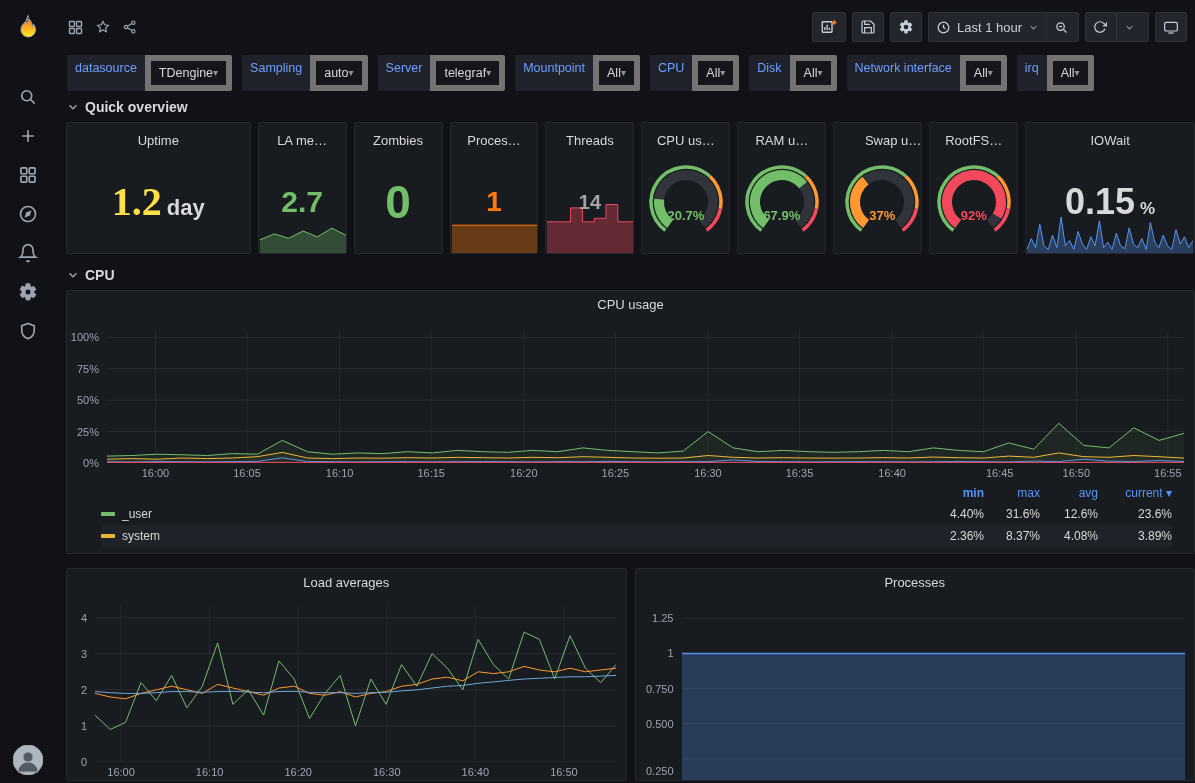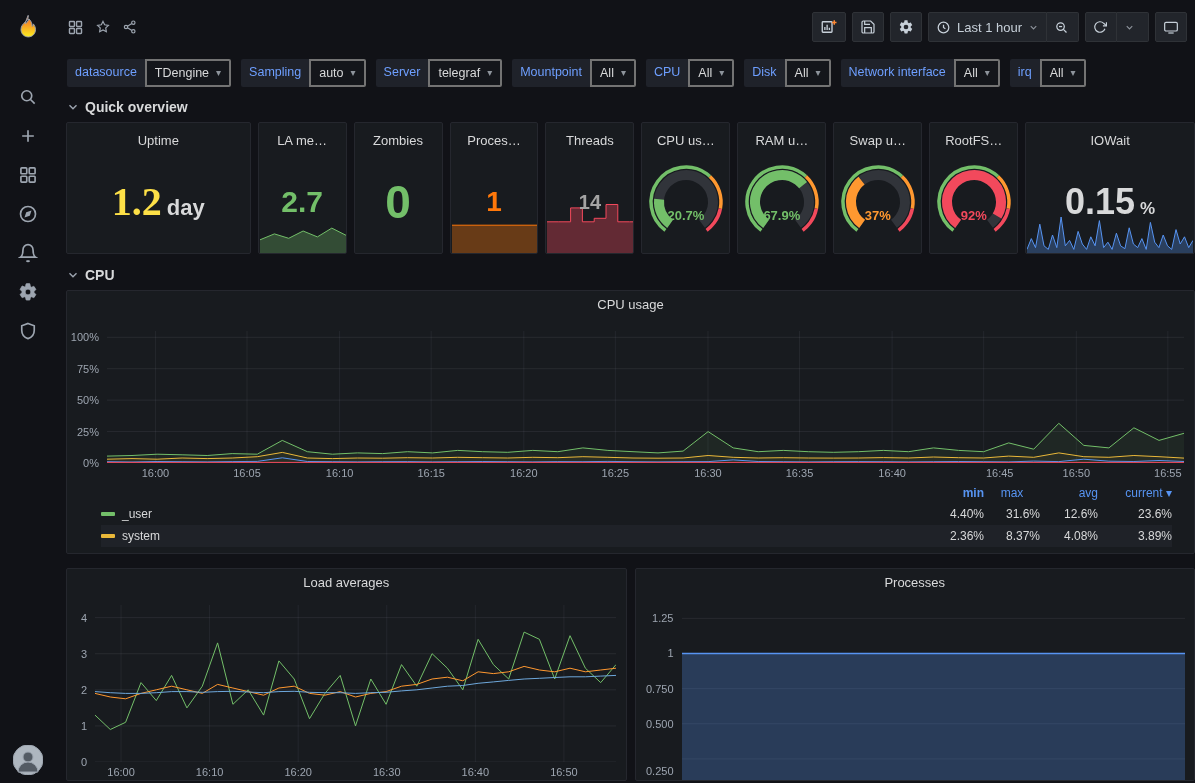--- a/index.html
+++ b/index.html
@@ -24,22 +24,22 @@
 .btn-group{display:flex}
 .tool-btn{height:30px;min-width:32px;padding:0 7px;display:flex;align-items:center;gap:6px;background:#22252b;
   border:1px solid #2f3237;border-radius:2px;color:#c7d0d9;font-size:13px;cursor:pointer;white-space:nowrap}
 .btn-group .tool-btn:not(:first-child){border-left:0;border-radius:0 2px 2px 0}
 .btn-group .tool-btn:first-child{border-radius:2px 0 0 2px}
 .tcaret{display:flex;color:#8e949c}
 
 .subnav{height:38px;flex:none;display:flex;align-items:center;gap:10px;padding:0 12px;overflow:hidden}
 .var-group{display:flex;align-items:stretch;flex:none}
 .var-label{background:#1f222a;color:#6e9fff;font-size:12.5px;padding:6px 8px;border-radius:2px 0 0 2px;cursor:pointer;white-space:nowrap}
-.var-value{background:#14161b;border:2px solid #737373;color:#d8d9da;font-size:12.5px;padding:5px 8px;
-  border-radius:0 2px 2px 0;display:flex;gap:7px;align-items:center;cursor:pointer;white-space:nowrap}
+.var-value{background:#14161b;border:6px solid #737373;color:#d8d9da;font-size:12.5px;padding:5px 8px;
+  border-radius:0 2px 2px 0;display:flex;align-items:center;cursor:pointer;white-space:nowrap}
 .var-value .caret{color:#8e949c;font-size:10px;line-height:1}
 
 .content{flex:1;display:flex;flex-direction:column;padding:0 0 0 11px;overflow:hidden}
 .row-header{height:30px;flex:none;display:flex;align-items:center;gap:5px;font-size:14px;font-weight:700;color:#d8d9da;cursor:pointer}
 .row-header svg{color:#9da5b0}
 .panel{background:#181b1f;border:1px solid #25272e;border-radius:2px}
 .panel-title{height:26px;flex:none;display:flex;align-items:center;justify-content:center;font-size:13px;font-weight:500;color:#d8d9da;cursor:pointer}
 
 .stats-row{display:flex;gap:7px;height:132px;flex:none}
 .stat-panel{position:relative;overflow:hidden;display:flex;flex-direction:column}
@@ -378,21 +378,21 @@
             <div class="stat-body">
               <div class="gauge-wrap"><svg width="78" height="78" viewBox="0 0 78 78">
                   <circle cx="39" cy="39" r="35" fill="none" stroke="#73bf69" stroke-width="3.5" pathLength="100" stroke-dasharray="52 48" stroke-dashoffset="0" transform="rotate(126 39 39)"></circle>
                   <circle cx="39" cy="39" r="35" fill="none" stroke="#ff9830" stroke-width="3.5" pathLength="100" stroke-dasharray="16 84" stroke-dashoffset="-52" transform="rotate(126 39 39)"></circle>
                   <circle cx="39" cy="39" r="35" fill="none" stroke="#f2495c" stroke-width="3.5" pathLength="100" stroke-dasharray="12 88" stroke-dashoffset="-68" transform="rotate(126 39 39)"></circle>
                   <circle cx="39" cy="39" r="27" fill="none" stroke="#31343a" stroke-width="10" pathLength="100" stroke-dasharray="80 20" stroke-dashoffset="0" transform="rotate(126 39 39)"></circle>
                   <circle cx="39" cy="39" r="27" fill="none" stroke="#73bf69" stroke-width="10" pathLength="100" stroke-dasharray="54.32000000000001 45.67999999999999" stroke-dashoffset="0" transform="rotate(126 39 39)"></circle>
                 </svg><div class="gauge-value" style="color: rgb(115, 191, 105);">67.9%</div></div>
             </div>
           </div>
-          <div class="panel stat-panel" style="flex: 1 1 0px;">
+          <div class="panel stat-panel" style="flex: 1 1 0px; align-items: flex-end;">
             <div class="stat-title">Swap u…</div>
             <div class="stat-body">
               <div class="gauge-wrap"><svg width="78" height="78" viewBox="0 0 78 78">
                   <circle cx="39" cy="39" r="35" fill="none" stroke="#73bf69" stroke-width="3.5" pathLength="100" stroke-dasharray="52 48" stroke-dashoffset="0" transform="rotate(126 39 39)"></circle>
                   <circle cx="39" cy="39" r="35" fill="none" stroke="#ff9830" stroke-width="3.5" pathLength="100" stroke-dasharray="16 84" stroke-dashoffset="-52" transform="rotate(126 39 39)"></circle>
                   <circle cx="39" cy="39" r="35" fill="none" stroke="#f2495c" stroke-width="3.5" pathLength="100" stroke-dasharray="12 88" stroke-dashoffset="-68" transform="rotate(126 39 39)"></circle>
                   <circle cx="39" cy="39" r="27" fill="none" stroke="#31343a" stroke-width="10" pathLength="100" stroke-dasharray="80 20" stroke-dashoffset="0" transform="rotate(126 39 39)"></circle>
                   <circle cx="39" cy="39" r="27" fill="none" stroke="#ff9830" stroke-width="10" pathLength="100" stroke-dasharray="29.6 70.4" stroke-dashoffset="0" transform="rotate(126 39 39)"></circle>
                 </svg><div class="gauge-value" style="color: rgb(255, 152, 48);">37%</div></div>
             </div>
@@ -478,21 +478,21 @@
             <div class="tick-x" style="left: 732.511px;">16:35</div>
             <div class="tick-x" style="left: 825.133px;">16:40</div>
             <div class="tick-x" style="left: 916.678px; margin-left: 16px;">16:45</div>
             <div class="tick-x" style="left: 1009.3px;">16:50</div>
             <div class="tick-x" style="left: 1100.85px;">16:55</div>
           </div>
         <div class="legend">
             <div class="lrow lhead">
               <div></div>
               <div class="lcell" style="cursor: pointer; font-weight: bold;">min</div>
-              <div class="lcell" style="cursor: pointer; text-align: center;">max</div>
+              <div class="lcell" style="cursor: pointer;">max</div>
               <div class="lcell" style="cursor: pointer;">avg</div>
               <div class="lcell" style="cursor: pointer;">current<span> ▾</span></div>
             </div>
             <div class="lrow">
               <div class="lname">
                 <span class="swatch" style="background: rgb(115, 191, 105);"></span>
                 <span>_user</span>
               </div>
               <div class="lcell">4.40%</div>
               <div class="lcell">31.6%</div>

